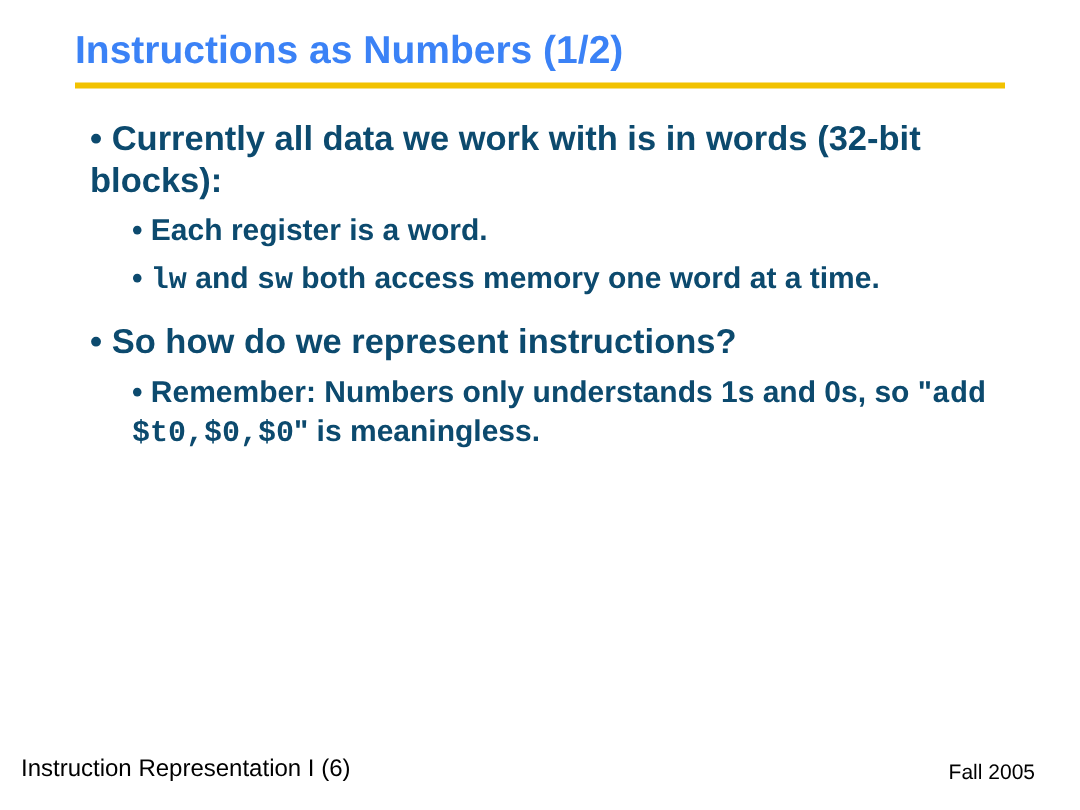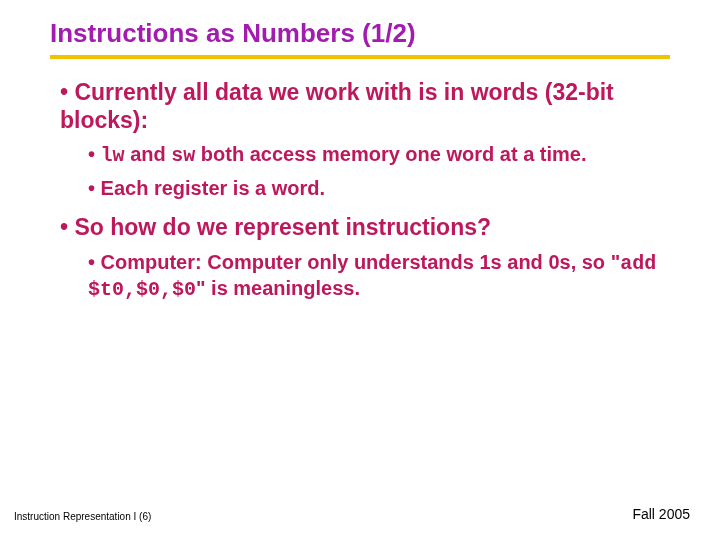--- a/index.html
+++ b/index.html
@@ -11,29 +11,29 @@
     position: relative;
     overflow: hidden;
   }
   .slide {
     width: 100%;
     height: 100%;
     padding: 18px 50px 40px 50px;
     position: relative;
   }
   .title {
-    color: #a21caf;
+    color: #3b82f6;
     font-size: 26px;
     font-weight: bold;
     border-bottom: 4px solid #f2c200;
     padding-bottom: 6px;
     margin-bottom: 20px;
   }
   .content {
-    color: #be185d;
+    color: #0c4a6e;
   }
   .b1 {
     font-size: 23px;
     font-weight: bold;
     line-height: 1.2;
     margin: 14px 0 8px 10px;
   }
   .b2 {
     font-size: 20px;
     font-weight: bold;
@@ -41,49 +41,49 @@
     margin: 8px 0 6px 38px;
   }
   .mono {
     font-family: "Courier New", Courier, monospace;
     font-weight: bold;
   }
   .footer-left {
     position: absolute;
     left: 14px;
     bottom: 18px;
-    font-size: 10px;
+    font-size: 16px;
     color: #000;
   }
   .footer-right {
     position: absolute;
     right: 30px;
     bottom: 18px;
     font-size: 14px;
     color: #000;
   }
 </style>
 </head>
 <body>
 
 <div class="slide">
   <div class="title">Instructions as Numbers (1/2)</div>
 
   <div class="content">
     <div class="b1">• Currently all data we work with is in words (32-bit blocks):</div>
 
+    <div class="b2">• Each register is a word.</div>
+
     <div class="b2">
       <span>• </span><span class="mono">lw</span><span> and </span><span class="mono">sw</span><span> both access memory one word at a time.</span>
     </div>
 
-    <div class="b2">• Each register is a word.</div>
-
     <div class="b1">• So how do we represent instructions?</div>
 
     <div class="b2">
-      <span>• Computer: Computer only understands 1s and 0s, so "</span><span class="mono">add $t0,$0,$0</span><span>" is meaningless.</span>
+      <span>• Remember: Numbers only understands 1s and 0s, so "</span><span class="mono">add $t0,$0,$0</span><span>" is meaningless.</span>
     </div>
 
   </div>
 
   <div class="footer-left">Instruction Representation I (6)</div>
   <div class="footer-right">Fall 2005</div>
 </div>
 
 </body></html>

